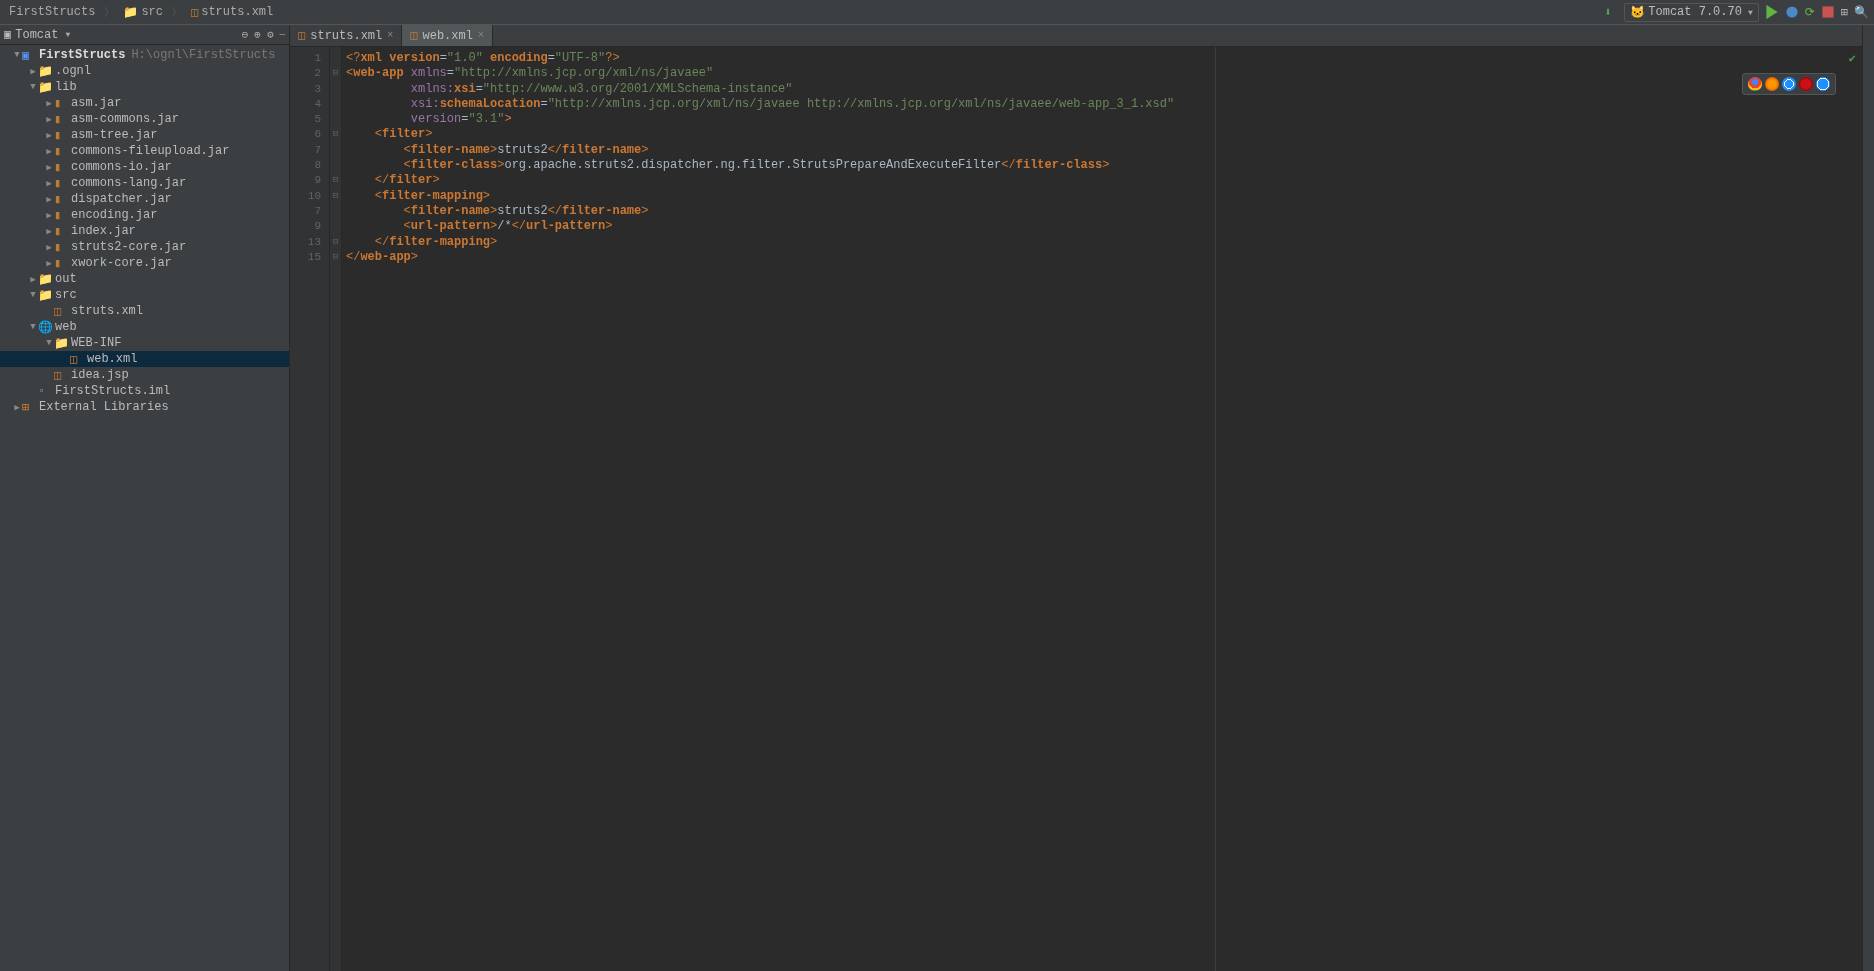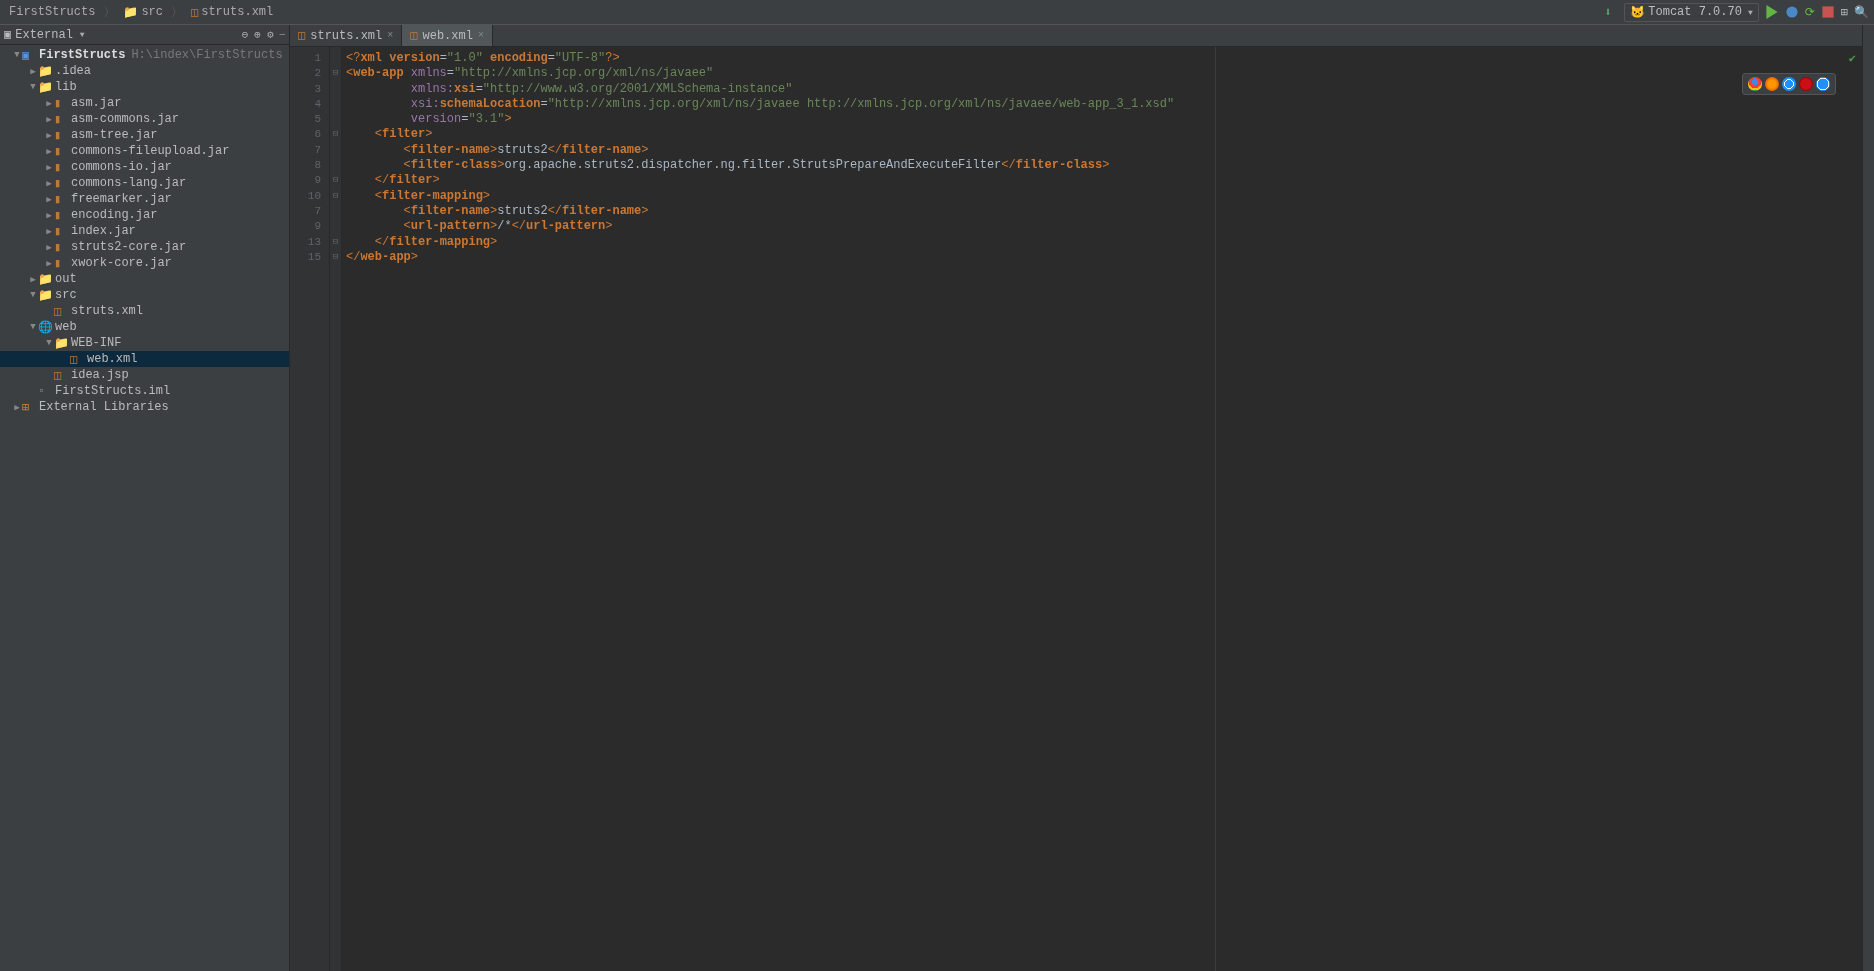--- a/index.html
+++ b/index.html
@@ -167,43 +167,43 @@
     <span style="color:#aaa;">⊞</span>
     <span style="color:#aaa;">🔍</span>
   </div>
 </div>
 
 <div class="main-area">
   <div class="sidebar">
     <div class="sidebar-header">
       <div class="sidebar-title">
         <span>▣</span>
-        <span>External</span>
+        <span>Tomcat</span>
         <span class="dropdown-arrow">▼</span>
       </div>
       <div class="sidebar-icons">
         <span>⊖</span>
         <span>⊕</span>
         <span>⚙</span>
         <span>⎯</span>
       </div>
     </div>
     <div class="tree">
         <div class="tree-row">
           <span class="tree-indent" style="width:8px"></span>
           <span class="tree-arrow">▼</span>
           <span class="tree-icon"><span style="color:#5394ec;">▣</span></span>
           <span class="tree-label" style="font-weight:bold;color:#ddd;">FirstStructs</span>
-          <span class="tree-path">H:\index\FirstStructs</span>
+          <span class="tree-path">H:\ognl\FirstStructs</span>
         </div>
         <div class="tree-row">
           <span class="tree-indent" style="width:24px"></span>
           <span class="tree-arrow">▶</span>
           <span class="tree-icon"><span class="folder-icon">📁</span></span>
-          <span class="tree-label">.idea</span>
+          <span class="tree-label">.ognl</span>
         </div>
         <div class="tree-row">
           <span class="tree-indent" style="width:24px"></span>
           <span class="tree-arrow">▼</span>
           <span class="tree-icon"><span class="folder-icon">📁</span></span>
           <span class="tree-label">lib</span>
         </div>
         <div class="tree-row">
           <span class="tree-indent" style="width:40px"></span>
           <span class="tree-arrow">▶</span>
@@ -237,21 +237,21 @@
         <div class="tree-row">
           <span class="tree-indent" style="width:40px"></span>
           <span class="tree-arrow">▶</span>
           <span class="tree-icon"><span class="jar-icon">▮</span></span>
           <span class="tree-label">commons-lang.jar</span>
         </div>
         <div class="tree-row">
           <span class="tree-indent" style="width:40px"></span>
           <span class="tree-arrow">▶</span>
           <span class="tree-icon"><span class="jar-icon">▮</span></span>
-          <span class="tree-label">freemarker.jar</span>
+          <span class="tree-label">dispatcher.jar</span>
         </div>
         <div class="tree-row">
           <span class="tree-indent" style="width:40px"></span>
           <span class="tree-arrow">▶</span>
           <span class="tree-icon"><span class="jar-icon">▮</span></span>
           <span class="tree-label">encoding.jar</span>
         </div>
         <div class="tree-row">
           <span class="tree-indent" style="width:40px"></span>
           <span class="tree-arrow">▶</span>

